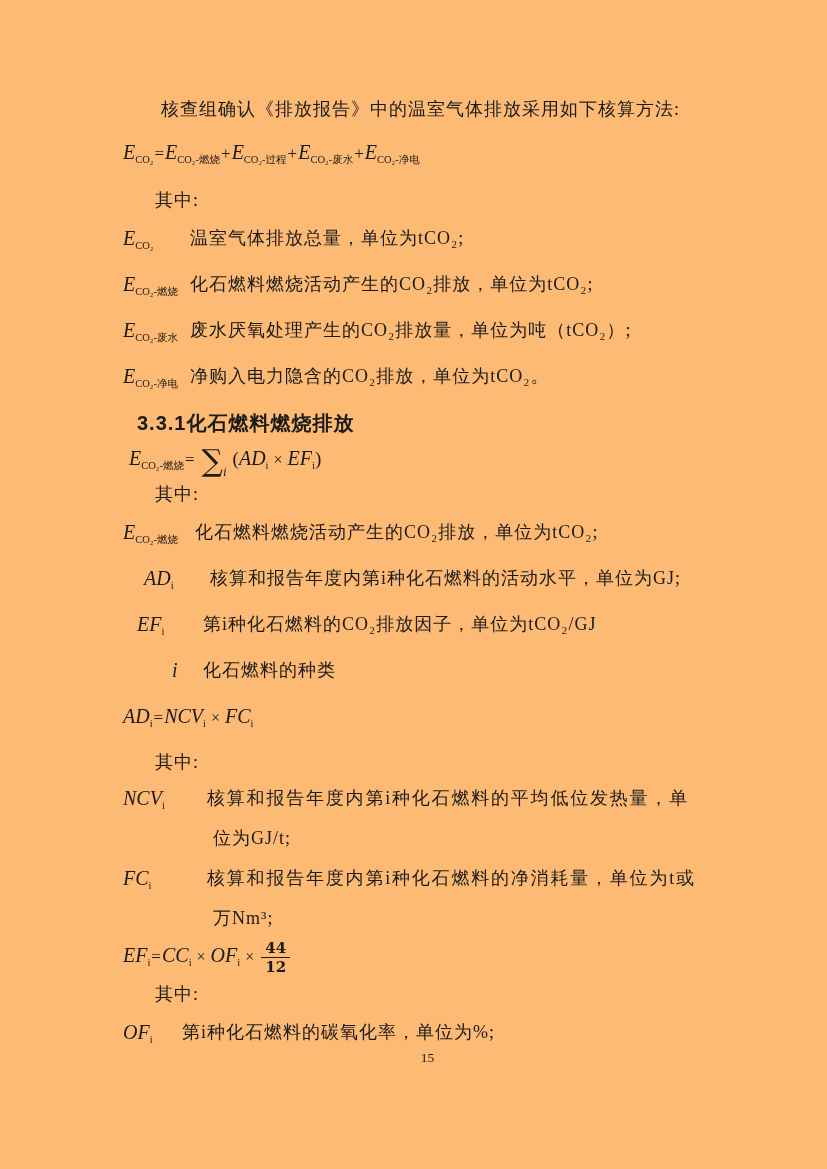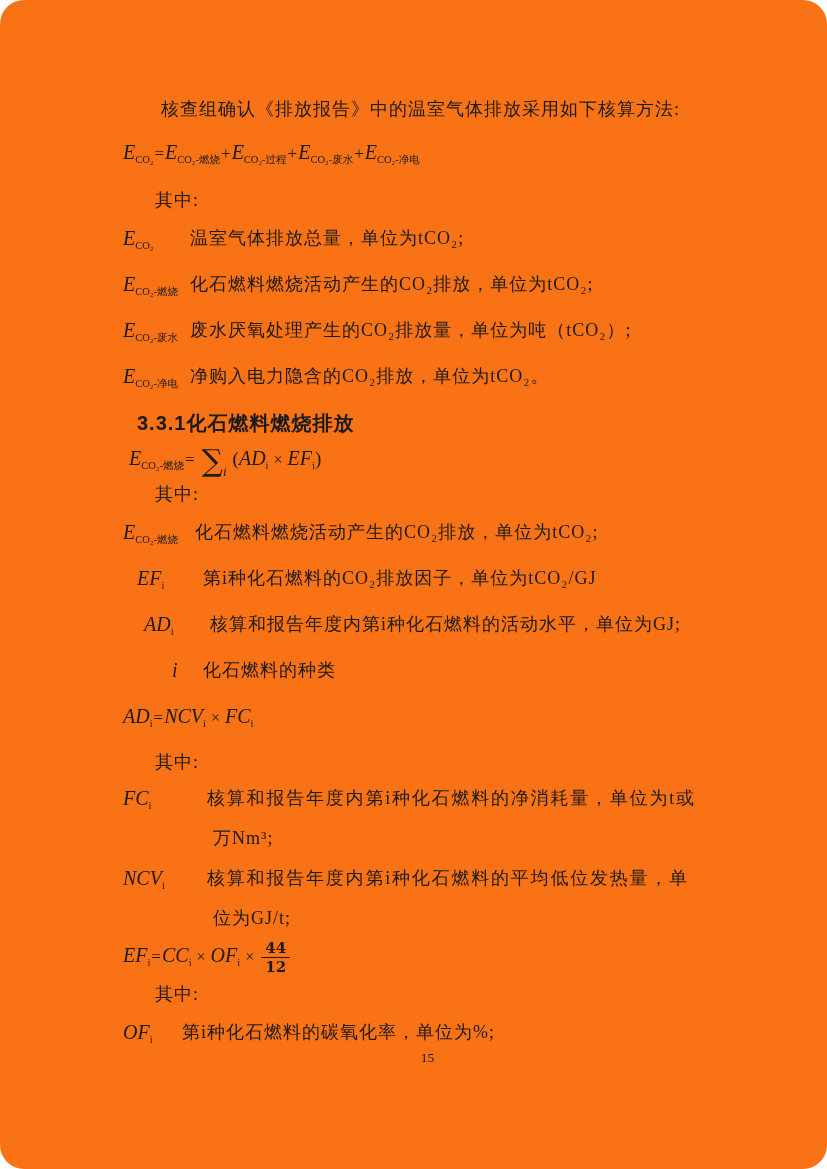--- a/index.html
+++ b/index.html
@@ -1,25 +1,24 @@
 <!DOCTYPE html>
 <html><head>
 <meta charset="utf-8">
 <style>
   html,body{margin:0;padding:0;background:#ffffff;}
   .page{
     position:relative;
     width:827px;height:1169px;
-    background:#f97316;color:#1b1b1b;
+    background:#fdba74;color:#1b1b1b;
     font-family:"Liberation Serif","DejaVu Serif",serif;
     font-size:18px;
     box-sizing:border-box;
     padding:96px 112px 0 123px;
     overflow:hidden;
-    border-radius:24px;
   }
   p,h3,div{margin:0;padding:0;}
   .cn{letter-spacing:1px;}
   .intro{line-height:26px;text-indent:38px;letter-spacing:1px;}
   .where{line-height:26px;margin-left:32px;letter-spacing:1px;}
   .w1{margin-top:14px;}
   .w2{margin-top:6px;}
   .w3{margin-top:12px;}
   .w4{margin-top:6px;}
   
@@ -102,46 +101,46 @@
 
   <div class="formula f2"><span class="v">E</span><sub>CO₂-燃烧</sub><span class="op">=</span><span class="sigma">∑</span><sub class="sigsub">i</sub><span class="paren">(</span><span class="v">AD</span><sub>i</sub><span class="times">×</span><span class="v">EF</span><sub>i</sub><span class="paren">)</span></div>
 
   <p class="where w2">其中:</p>
 
   <div>
     <div class="defrow b2r0">
       <span class="term"><span class="v">E</span><sub>CO₂-燃烧</sub></span>
       <span class="def cn">化石燃料燃烧活动产生的CO₂排放，单位为tCO₂;</span>
     </div>
+    <div class="defrow b2r1">
+      <span class="term"><span class="v">AD</span><sub>i</sub></span>
+      <span class="def cn">核算和报告年度内第i种化石燃料的活动水平，单位为GJ;</span>
+    </div>
     <div class="defrow b2r2">
       <span class="term"><span class="v">EF</span><sub>i</sub></span>
       <span class="def cn">第i种化石燃料的CO₂排放因子，单位为tCO₂/GJ</span>
-    </div>
-    <div class="defrow b2r1">
-      <span class="term"><span class="v">AD</span><sub>i</sub></span>
-      <span class="def cn">核算和报告年度内第i种化石燃料的活动水平，单位为GJ;</span>
     </div>
     <div class="defrow b2r3">
       <span class="term"><span class="v">i</span><sub></sub></span>
       <span class="def cn">化石燃料的种类</span>
     </div>
   </div>
 
   <div class="formula f3"><span class="v">AD</span><sub>i</sub><span class="op">=</span><span class="v">NCV</span><sub>i</sub><span class="times">×</span><span class="v">FC</span><sub>i</sub></div>
 
   <p class="where w3">其中:</p>
 
   <div>
     <div class="defrow b3">
+      <span class="term"><span class="v">NCV</span><sub>i</sub></span>
+      <span class="def cn"><span class="l1">核算和报告年度内第i种化石燃料的平均低位发热量，单</span><span class="l2">位为GJ/t;</span></span>
+    </div>
+    <div class="defrow b3">
       <span class="term"><span class="v">FC</span><sub>i</sub></span>
       <span class="def cn"><span class="l1">核算和报告年度内第i种化石燃料的净消耗量，单位为t或</span><span class="l2">万Nm³;</span></span>
-    </div>
-    <div class="defrow b3">
-      <span class="term"><span class="v">NCV</span><sub>i</sub></span>
-      <span class="def cn"><span class="l1">核算和报告年度内第i种化石燃料的平均低位发热量，单</span><span class="l2">位为GJ/t;</span></span>
     </div>
   </div>
 
   <div class="formula f4"><span class="v">EF</span><sub>i</sub><span class="op">=</span><span class="v">CC</span><sub>i</sub><span class="times">×</span><span class="v">OF</span><sub>i</sub><span class="times">×</span><span class="frac"><span class="num">44</span><span class="den">12</span></span></div>
 
   <p class="where w4">其中:</p>
 
   <div>
     <div class="defrow b4">
       <span class="term"><span class="v">OF</span><sub>i</sub></span>

